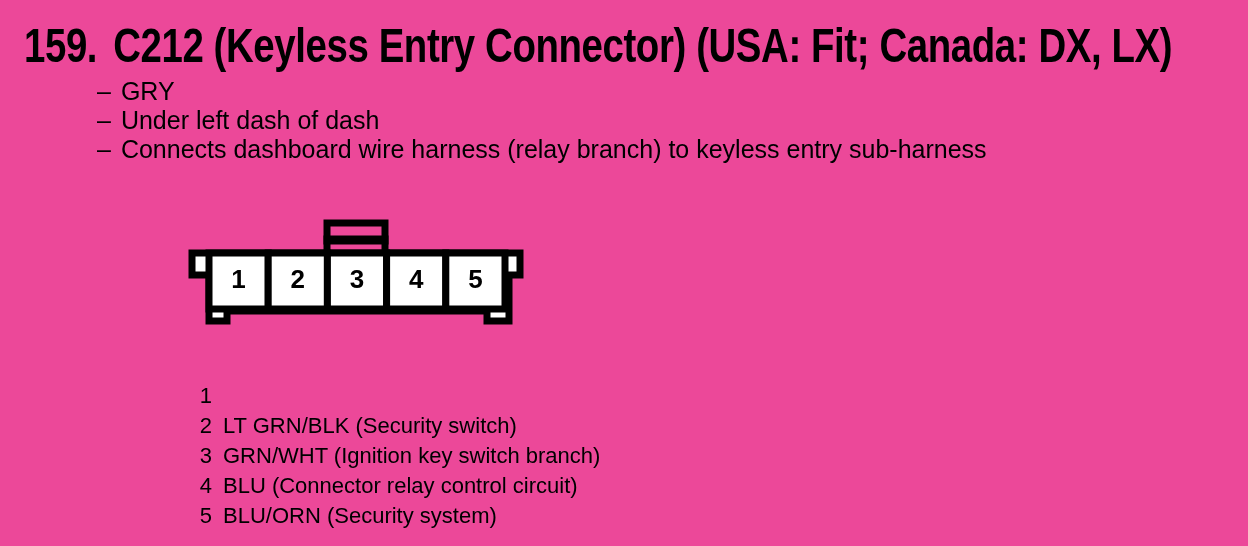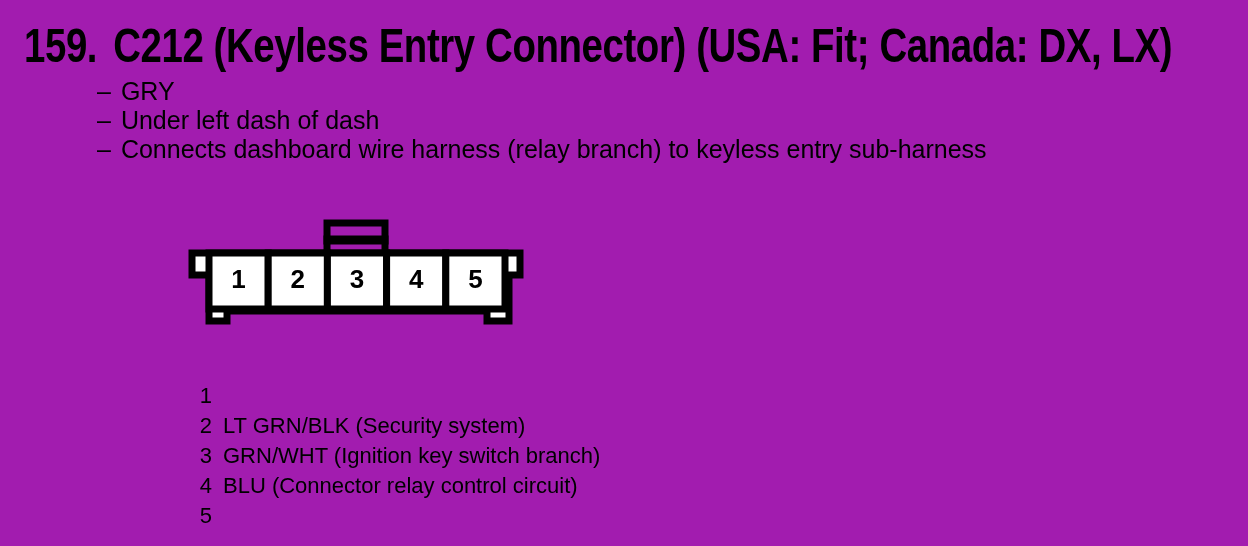--- a/index.html
+++ b/index.html
@@ -4,21 +4,21 @@
 <style>
   html, body {
     margin: 0;
     padding: 0;
     background: #ffffff;
   }
   .page {
     position: relative;
     width: 1248px;
     height: 546px;
-    background: #a21caf;
+    background: #ec4899;
     color: #000000;
     font-family: "Liberation Sans", "DejaVu Sans", sans-serif;
     overflow: hidden;
   }
   
   .title-row {
     position: absolute;
     left: 24px;
     top: 22px;
     display: flex;
@@ -138,28 +138,29 @@
     <text class="cavity-num" x="416.2" y="288">4</text>
     <text class="cavity-num" x="475.4" y="288">5</text>
   </svg>
 
   <div class="pinout">
     <div class="pin-row">
       <span class="pin-num">1</span>
     </div>
     <div class="pin-row">
       <span class="pin-num">2</span>
-      <span class="pin-desc">LT GRN/BLK (Security system)</span>
+      <span class="pin-desc">LT GRN/BLK (Security switch)</span>
     </div>
     <div class="pin-row">
       <span class="pin-num">3</span>
       <span class="pin-desc">GRN/WHT (Ignition key switch branch)</span>
     </div>
     <div class="pin-row">
       <span class="pin-num">4</span>
       <span class="pin-desc">BLU (Connector relay control circuit)</span>
     </div>
     <div class="pin-row">
       <span class="pin-num">5</span>
+      <span class="pin-desc">BLU/ORN (Security system)</span>
     </div>
   </div>
 
 </div>
 
 </body></html>

